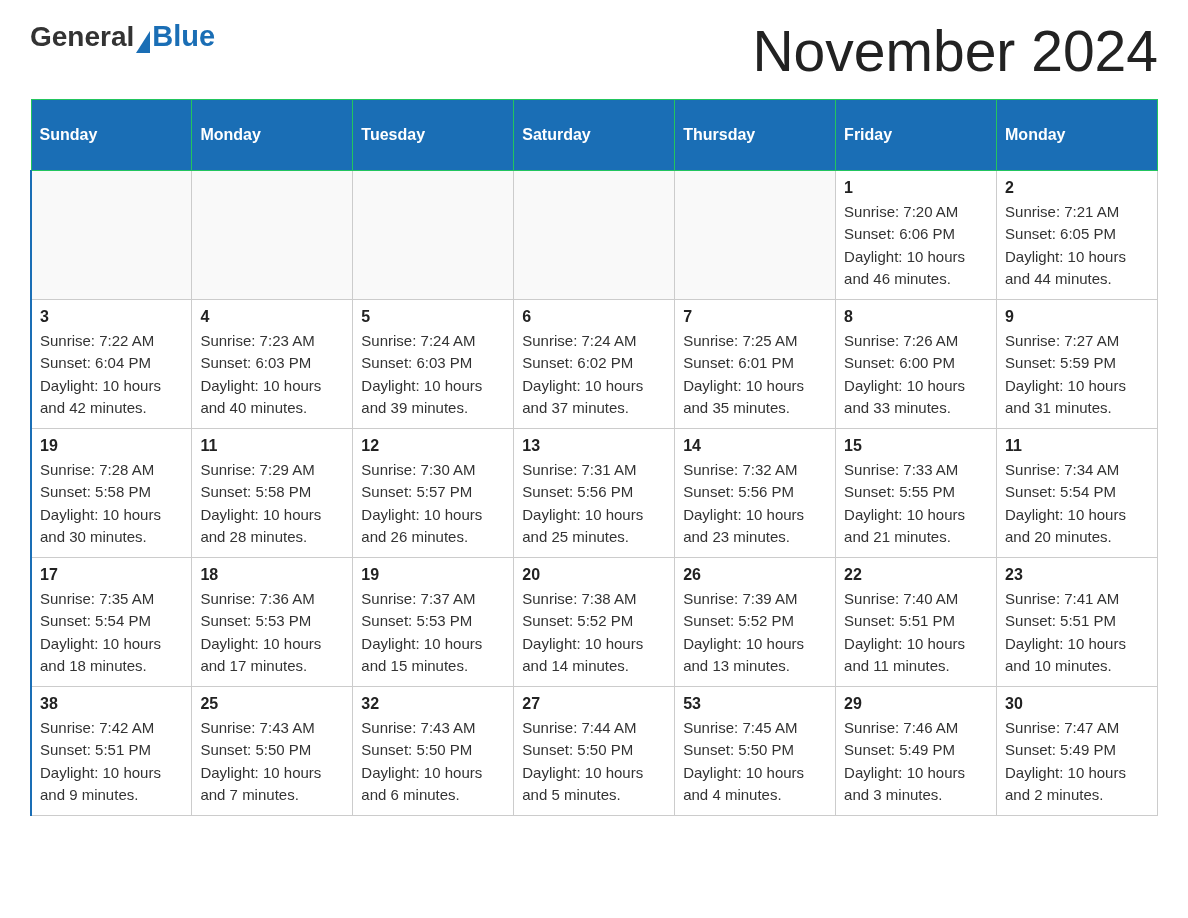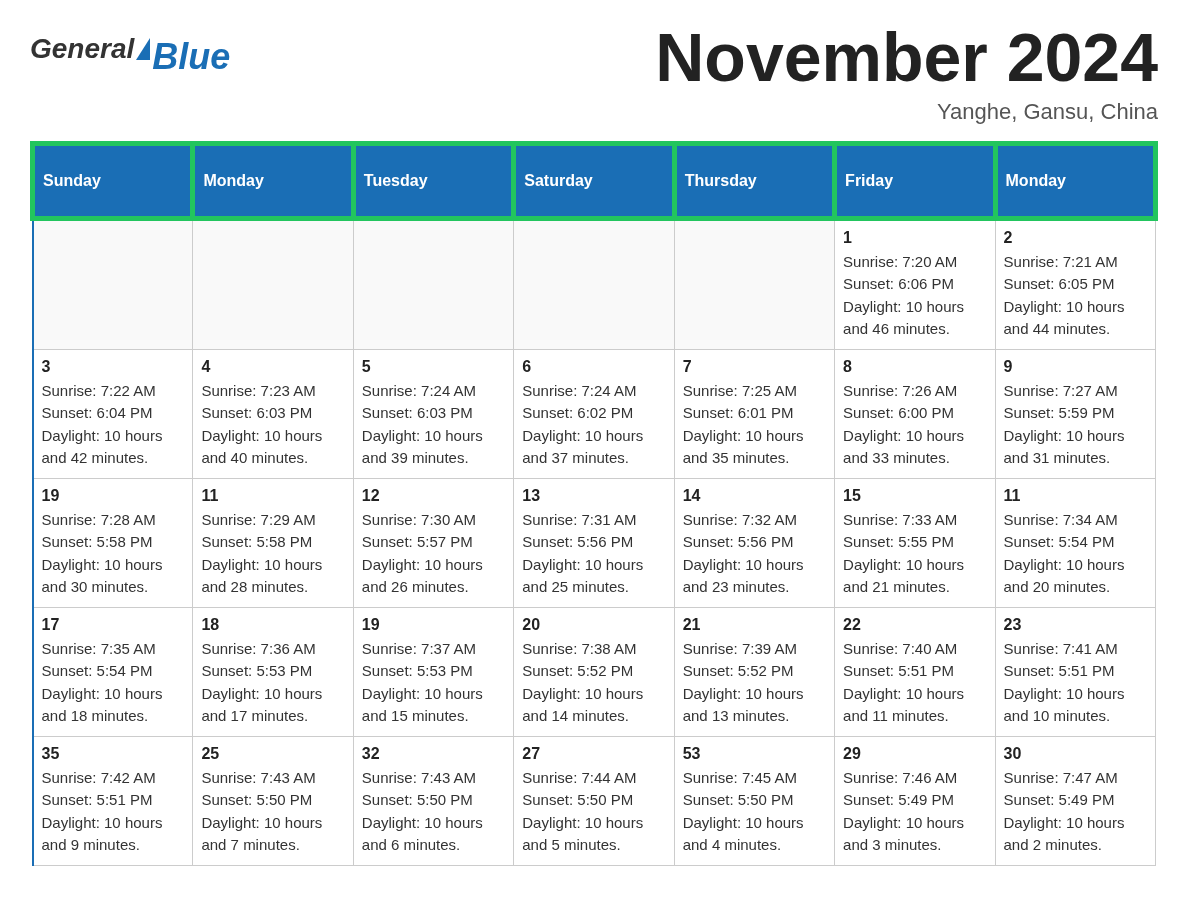--- a/index.html
+++ b/index.html
@@ -16,70 +16,68 @@
       align-items: flex-start;
       margin-bottom: 16px;
     }
     .logo {
       display: flex;
       flex-direction: column;
       align-items: flex-start;
     }
     .logo-text {
       display: flex;
-      align-items: center;
+      align-items: flex-end;
       font-size: 28px;
       font-weight: bold;
       color: #333;
-      font-style: italic;
     }
     .logo-general { color: #333; }
     .logo-triangle {
       display: inline-block;
       width: 0;
       height: 0;
       border-left: 14px solid transparent;
       border-right: 0px solid transparent;
       border-bottom: 22px solid #1a6eb5;
       margin: 0 2px;
       vertical-align: middle;
     }
     .logo-blue {
       color: #1a6eb5;
-      font-size: 36px;
-      font-weight: bold;
-      margin-top: 16px;
+      font-size: 29px;
+      font-weight: bold;
     }
     .title-block {
       text-align: right;
     }
     .month-year {
-      font-size: 68px;
-      font-weight: bold;
+      font-size: 57px;
+      font-weight: normal;
       color: #222;
       line-height: 1.1;
     }
     .location {
       font-size: 22px;
       color: #555;
       margin-top: 4px;
     }
     table {
       width: 100%;
       border-collapse: collapse;
       table-layout: fixed;
     }
     thead tr th {
       background-color: #1a6eb5;
       color: #fff;
       font-size: 16px;
       font-weight: bold;
       padding: 26px 8px;
       text-align: left;
-      border: 5px solid #22c55e;
+      border: 1px solid #22c55e;
     }
     tbody tr td {
       vertical-align: top;
       padding: 8px;
       border: 1px solid #ccc;
       font-size: 13px;
       color: #333;
       height: 110px;
     }
     tbody tr:first-child td {
@@ -109,21 +107,20 @@
 <div class="header">
   <div class="logo">
     <div class="logo-text">
       <span class="logo-general">General</span>
       <span class="logo-triangle"></span>
       <span class="logo-blue">Blue</span>
     </div>
   </div>
   <div class="title-block">
     <div class="month-year">November 2024</div>
-    <div class="location">Yanghe, Gansu, China</div>
   </div>
 </div>
 
 <table>
   <thead>
     <tr>
     <th>Sunday</th>
         <th>Monday</th>
         <th>Tuesday</th>
         <th>Saturday</th>
@@ -219,35 +216,35 @@
         </td>
         <td>
           <div class="day-num">19</div>
           <div class="day-detail">Sunrise: 7:37 AM<br>Sunset: 5:53 PM<br>Daylight: 10 hours and 15 minutes.</div>
         </td>
         <td>
           <div class="day-num">20</div>
           <div class="day-detail">Sunrise: 7:38 AM<br>Sunset: 5:52 PM<br>Daylight: 10 hours and 14 minutes.</div>
         </td>
         <td>
-          <div class="day-num">21</div>
+          <div class="day-num">26</div>
           <div class="day-detail">Sunrise: 7:39 AM<br>Sunset: 5:52 PM<br>Daylight: 10 hours and 13 minutes.</div>
         </td>
         <td>
           <div class="day-num">22</div>
           <div class="day-detail">Sunrise: 7:40 AM<br>Sunset: 5:51 PM<br>Daylight: 10 hours and 11 minutes.</div>
         </td>
         <td>
           <div class="day-num">23</div>
           <div class="day-detail">Sunrise: 7:41 AM<br>Sunset: 5:51 PM<br>Daylight: 10 hours and 10 minutes.</div>
         </td>
       </tr>
       <tr>
         <td>
-          <div class="day-num">35</div>
+          <div class="day-num">38</div>
           <div class="day-detail">Sunrise: 7:42 AM<br>Sunset: 5:51 PM<br>Daylight: 10 hours and 9 minutes.</div>
         </td>
         <td>
           <div class="day-num">25</div>
           <div class="day-detail">Sunrise: 7:43 AM<br>Sunset: 5:50 PM<br>Daylight: 10 hours and 7 minutes.</div>
         </td>
         <td>
           <div class="day-num">32</div>
           <div class="day-detail">Sunrise: 7:43 AM<br>Sunset: 5:50 PM<br>Daylight: 10 hours and 6 minutes.</div>
         </td>

